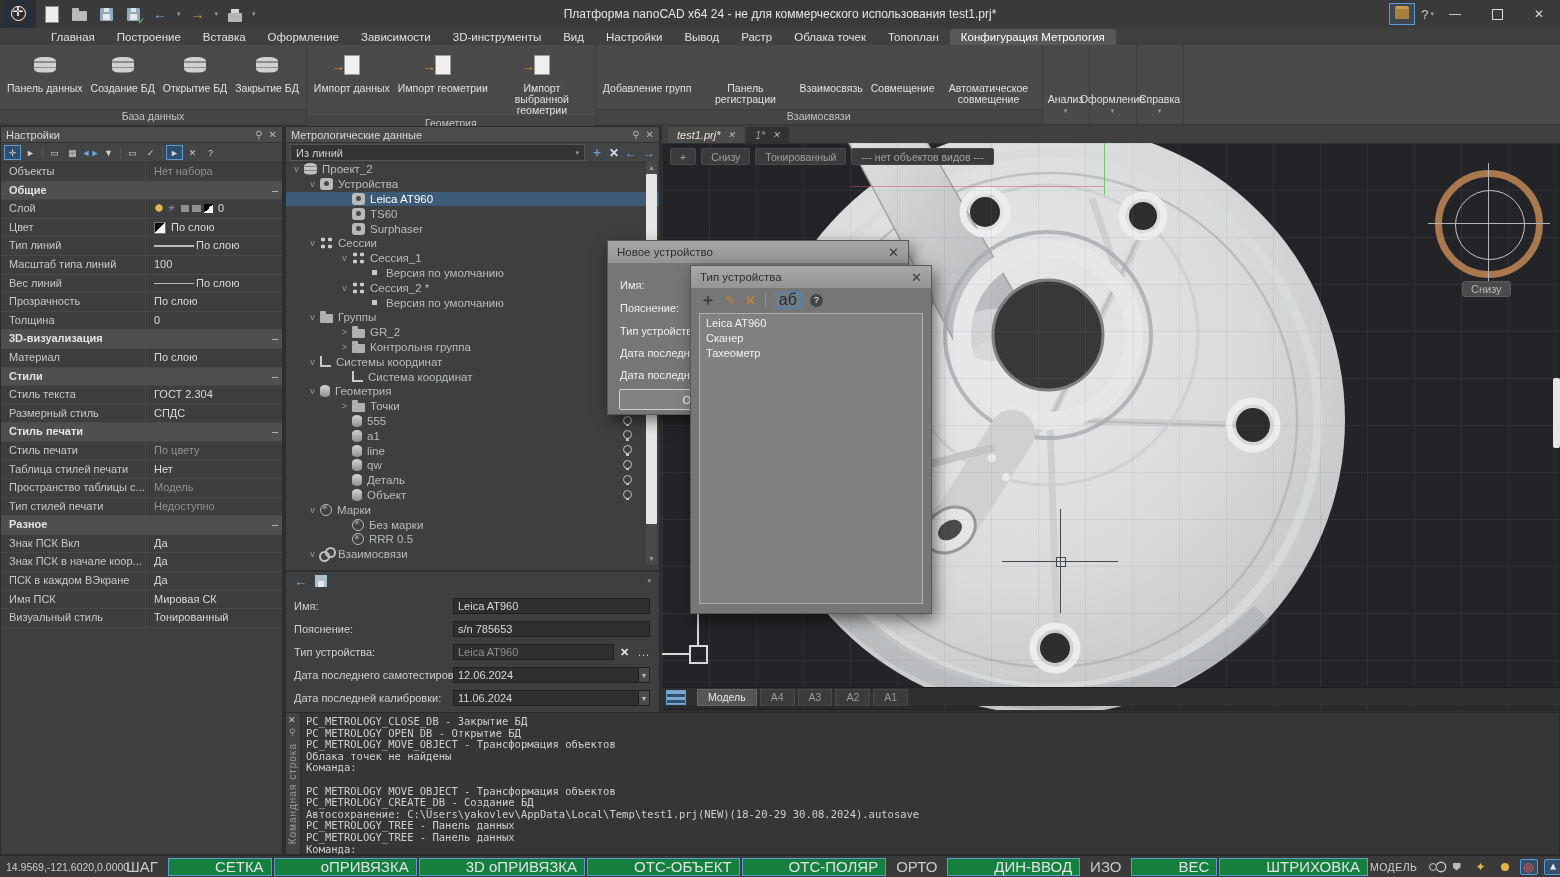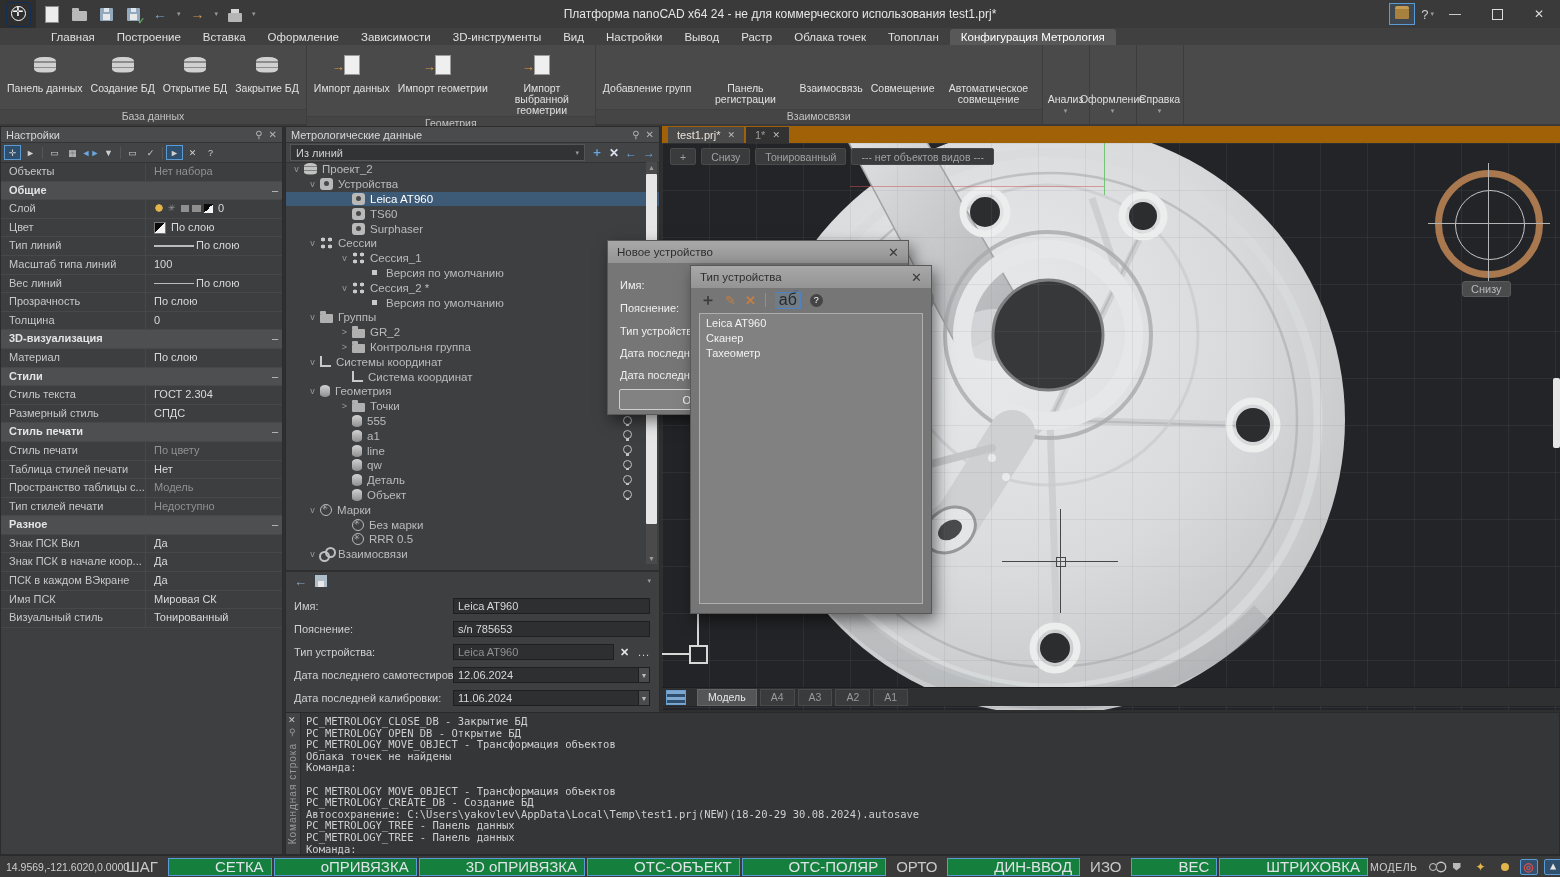--- a/index.html
+++ b/index.html
@@ -134,21 +134,21 @@
   .frow{position:absolute;left:0;height:18px;display:flex;align-items:center;}
   .frow .flabel{position:absolute;left:8px;color:#cfd1d3;white-space:nowrap;}
   .finput{position:absolute;left:167px;width:197px;height:16px;background:#2e2f30;border:1px solid #1f1f1f;color:#d8d8d8;display:flex;align-items:center;padding:0 4px;box-sizing:border-box;}
   .finput[data-muted="true"]{color:#8f9193;}
   .fdrop{position:absolute;left:352px;width:12px;height:16px;background:#4a4b4c;border:1px solid #1f1f1f;color:#bbb;font-size:7px;display:flex;align-items:center;justify-content:center;box-sizing:border-box;}
   .fx{position:absolute;left:334px;color:#e6e6e6;font-size:11px;font-weight:bold;}
   .fdots{position:absolute;left:352px;color:#d5d5d5;letter-spacing:1px;}
 
   
   #viewport{left:662px;top:126px;width:898px;height:584px;background:#232528;}
-  #doctabs{height:17px;background:#a16207;display:flex;align-items:flex-end;padding-left:6px;gap:2px;}
+  #doctabs{height:17px;background:#404040;display:flex;align-items:flex-end;padding-left:6px;gap:2px;font-style:italic;}
   .dtab{height:16px;display:flex;align-items:center;gap:7px;padding:0 9px;background:#323232;color:#9a9a9a;font-size:11px;}
   .dtab[data-active="true"]{background:#4a4a4a;color:#e9e4d9;}
   .dtab .tx{font-size:9px;color:#bbb;}
   #canvas{position:absolute;left:0;top:17px;width:898px;height:567px;overflow:hidden;background:#222427;}
   #gridlayer{position:absolute;left:0;top:0;right:0;bottom:0;z-index:3;pointer-events:none;
      background:
        repeating-linear-gradient(90deg,rgba(125,129,138,0.13) 0 1px,rgba(0,0,0,0) 1px 47px),
        repeating-linear-gradient(180deg,rgba(125,129,138,0.13) 0 1px,rgba(0,0,0,0) 1px 47px);}
   #axis-y{position:absolute;left:442px;top:0;width:1px;height:52px;background:rgba(90,190,90,.8);z-index:4;}
   #axis-x{position:absolute;left:188px;top:43px;width:254px;height:1px;background:rgba(205,80,80,.5);z-index:4;}

